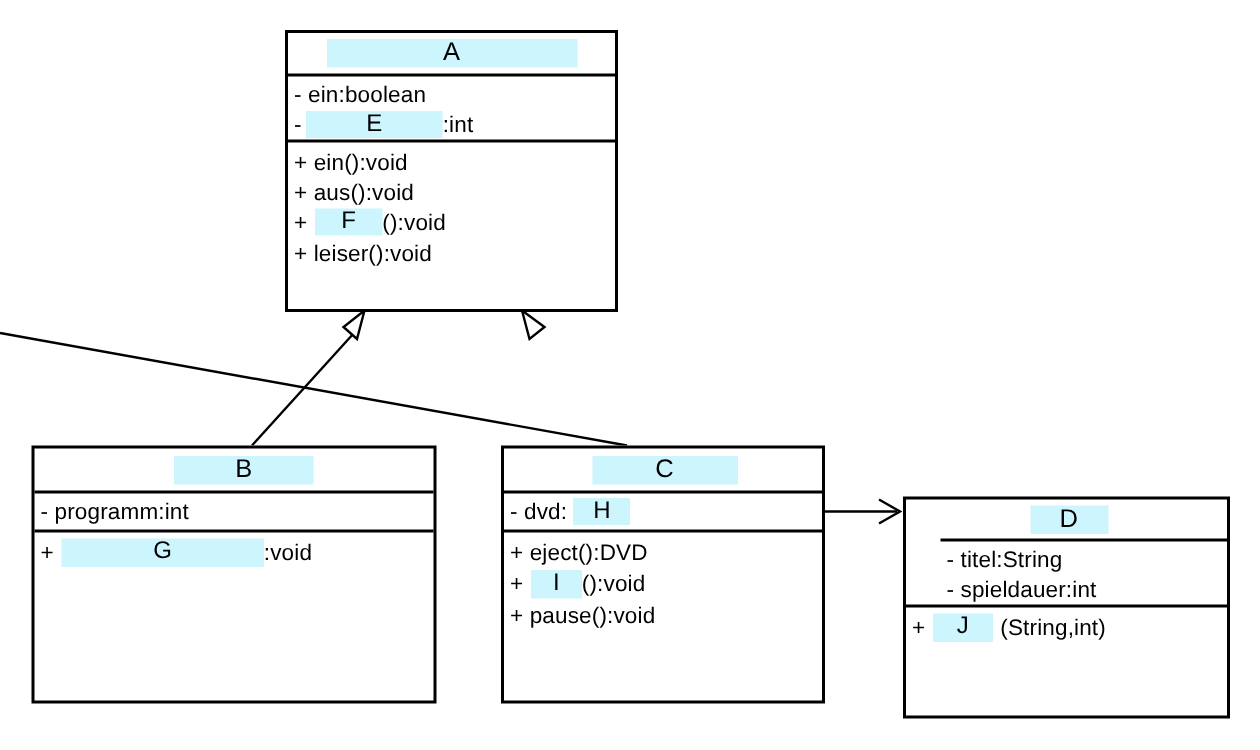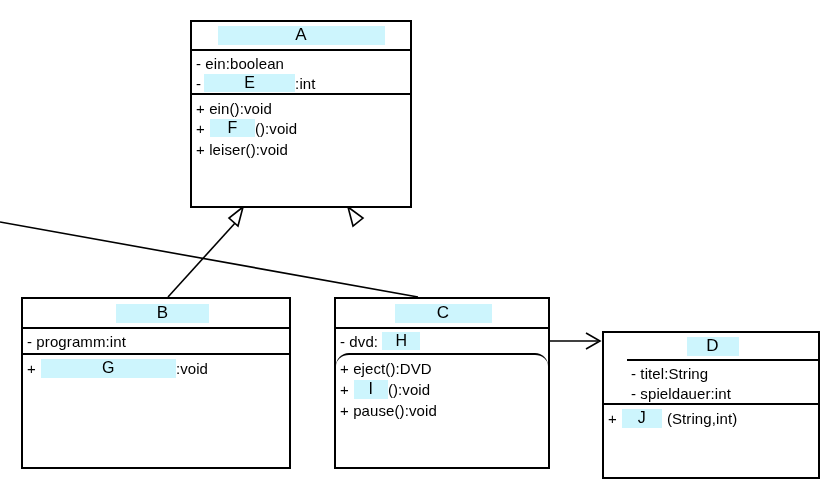--- a/index.html
+++ b/index.html
@@ -57,20 +57,23 @@
         <span class="blank" style="width:91px;height:18px;margin-left:3px;">E</span>
         <span class="pre">:int</span>
       </div>
     </div>
 
     <div class="compartment divided" style="height:147px;padding:3px 0 0 4px;">
       <div class="member-row txt" style="height:20px;">
         <span class="pre">+ ein():void</span>
       </div>
       <div class="member-row txt" style="height:20px;">
+        <span class="pre">+ aus():void</span>
+      </div>
+      <div class="member-row txt" style="height:20px;">
         <span class="pre">+</span>
         <span class="blank" style="width:45px;height:18px;margin-left:5px;">F</span>
         <span class="pre">():void</span>
       </div>
       <div class="member-row txt" style="height:20px;align-items:flex-end;">
         <span class="pre">+ leiser():void</span>
       </div>
     </div>
   </div>
 
@@ -99,21 +102,21 @@
       <span class="blank name" style="width:97px;height:19px;margin-left:2px;">C</span>
     </div>
 
     <div class="compartment divided" style="height:26px;padding:2px 0 0 4px;">
       <div class="member-row txt" style="height:20px;">
         <span class="pre">- dvd: </span>
         <span class="blank" style="width:38px;height:18px;">H</span>
       </div>
     </div>
 
-    <div class="compartment divided" style="height:114px;padding:3px 0 0 4px;border-radius:13px;">
+    <div class="compartment divided" style="height:114px;padding:3px 0 0 4px;">
       <div class="member-row txt" style="height:21px;">
         <span class="pre">+ eject():DVD</span>
       </div>
       <div class="member-row txt" style="height:21px;">
         <span class="pre">+</span>
         <span class="blank" style="width:34px;height:19px;margin-left:5px;">I</span>
         <span class="pre">():void</span>
       </div>
       <div class="member-row txt" style="height:21px;">
         <span class="pre">+ pause():void</span>

